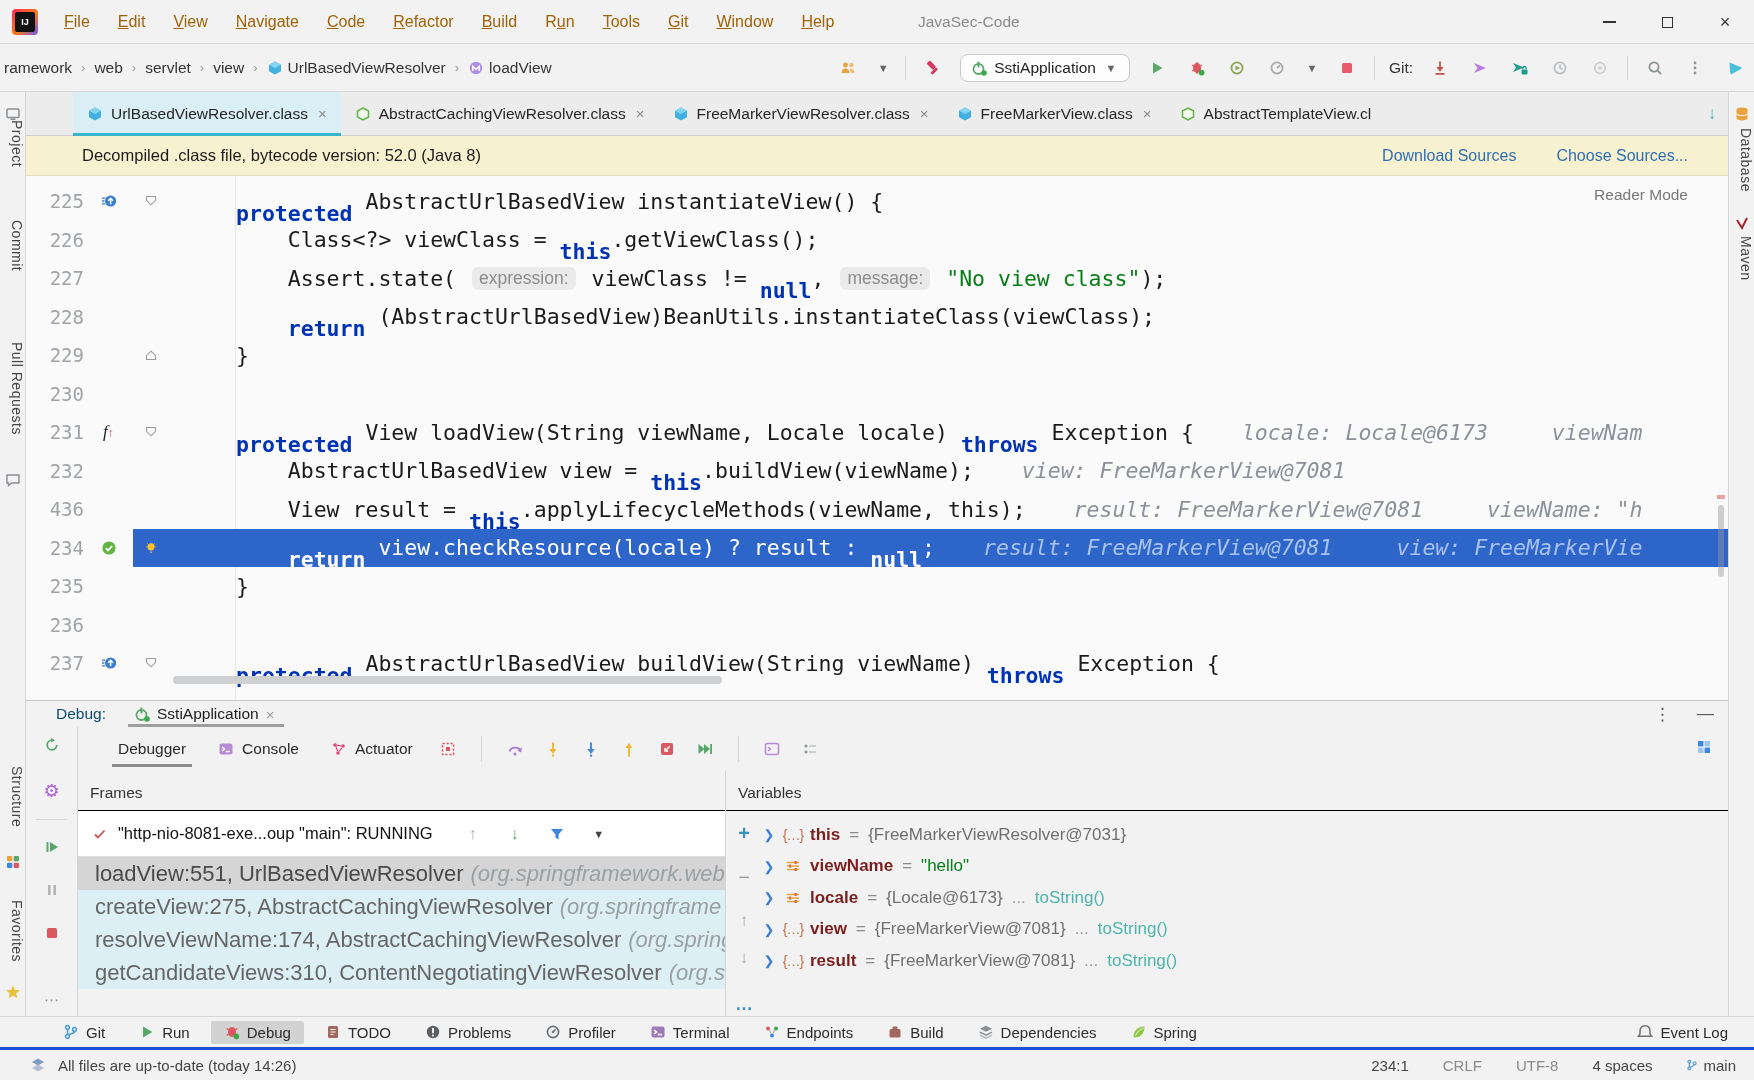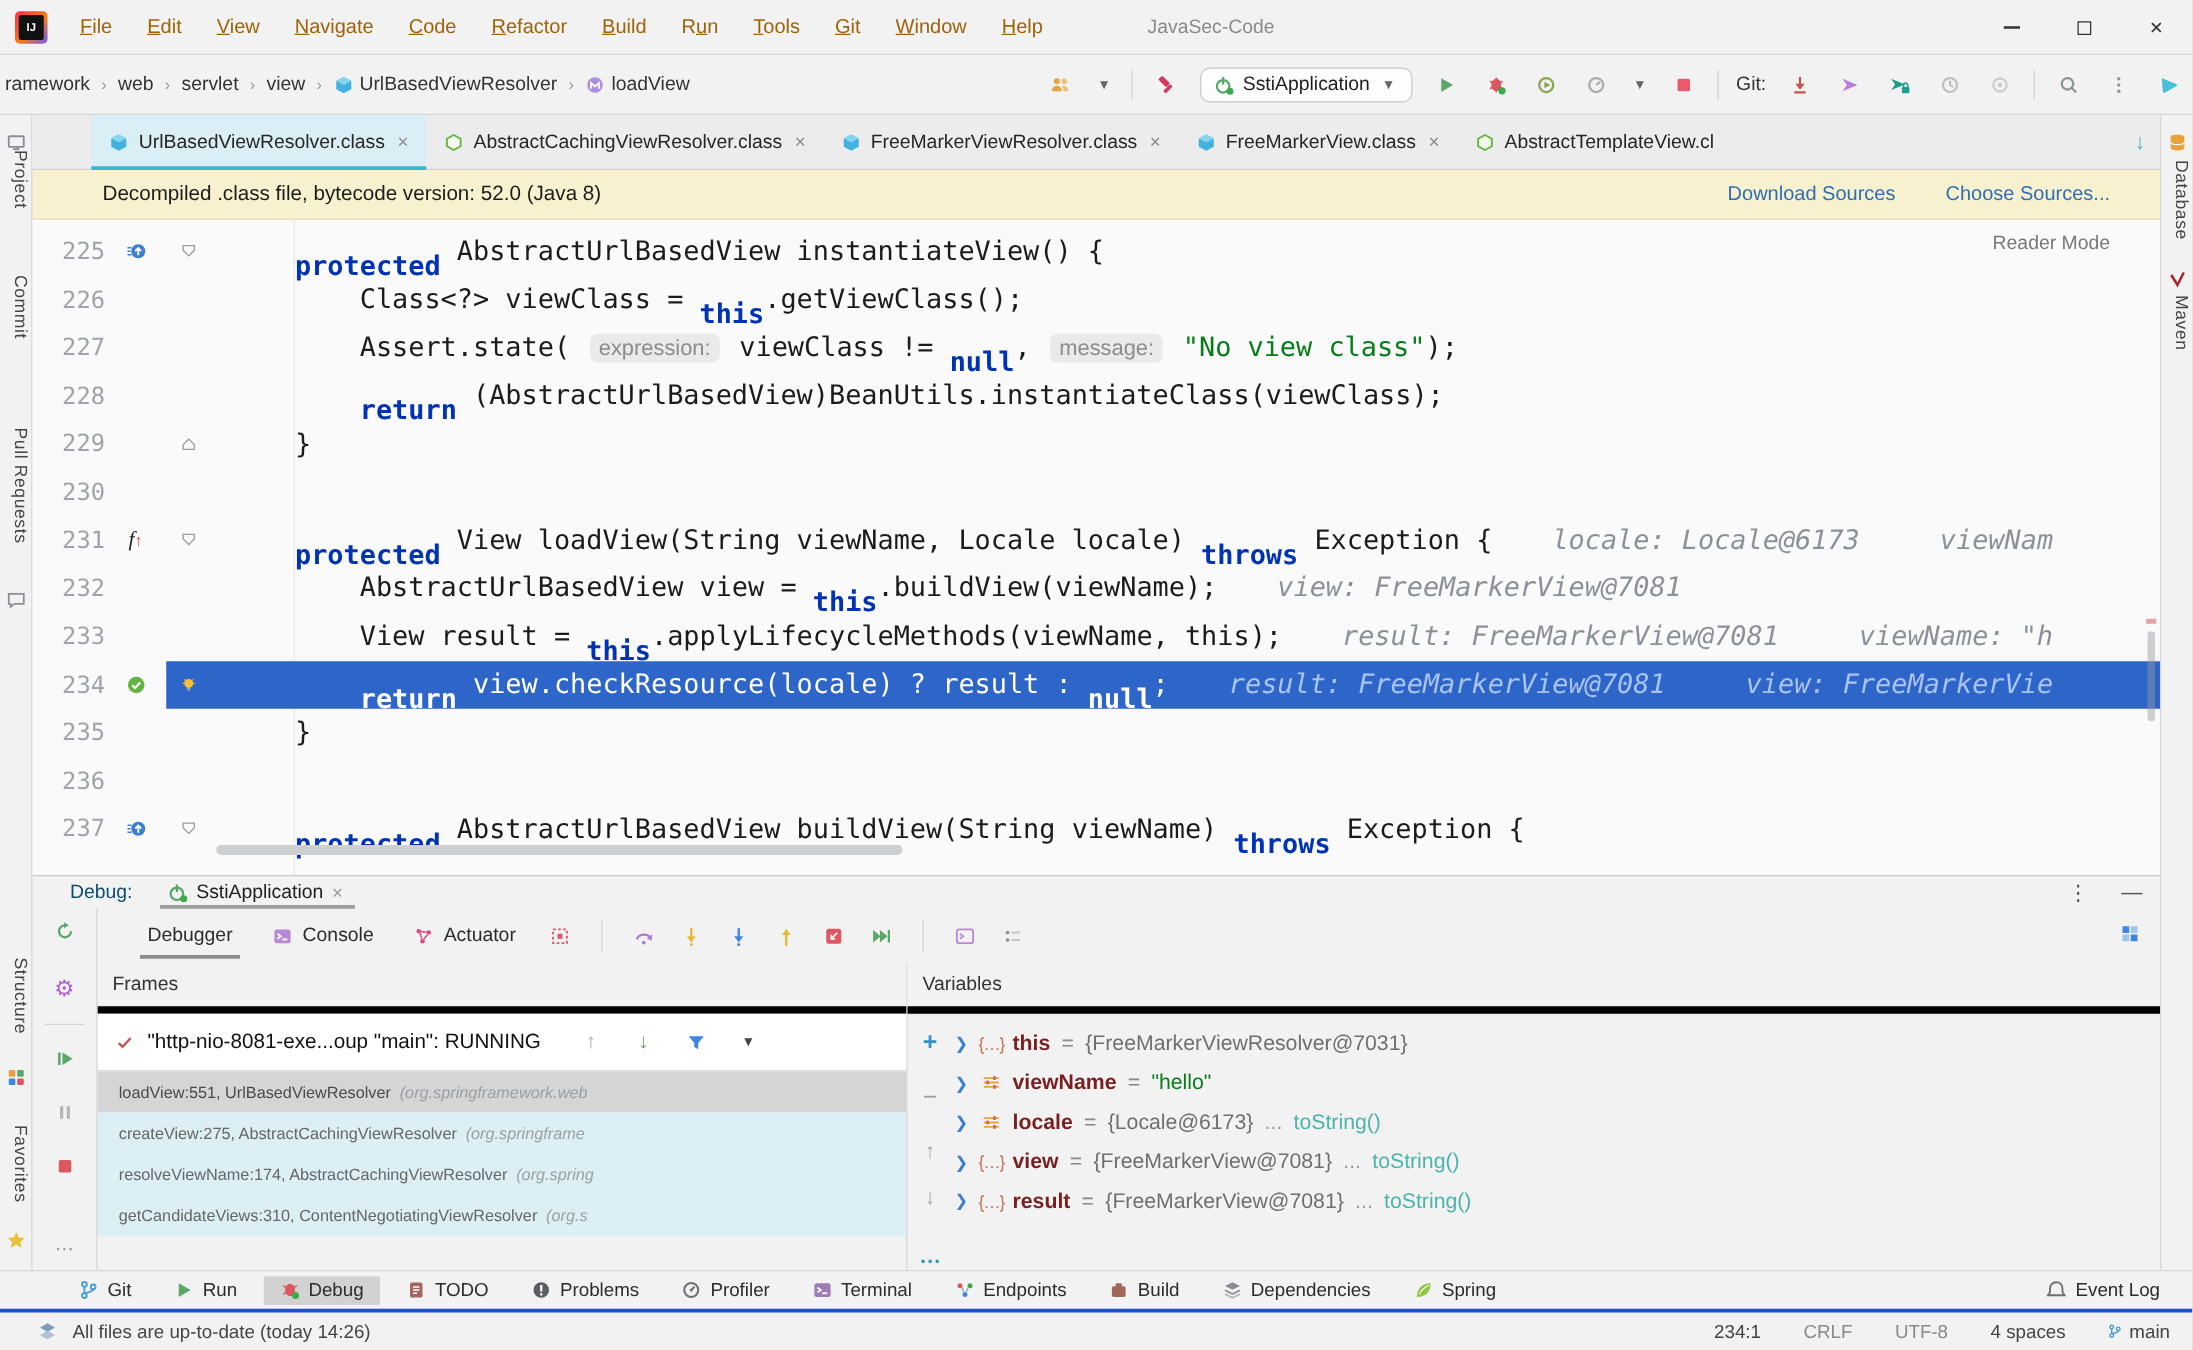--- a/index.html
+++ b/index.html
@@ -111,26 +111,26 @@
   .dbg-right { flex:1; display:flex; flex-direction:column; min-width:0; }
   .dbg-tabsrow { height:44px; display:flex; align-items:center; gap:8px; padding-left:28px; position:relative; }
   .dtab { display:flex; align-items:center; gap:8px; font-size:15.5px; color:#2b2b2b; padding:9px 12px; position:relative; }
   .dtab.active::after { content:""; position:absolute; left:6px; right:6px; bottom:0; height:3px; background:#8C8C8C; }
   .dsep { width:1px; height:26px; background:#D5D5D5; margin:0 10px; }
   .dstep { width:30px; height:30px; display:flex; align-items:center; justify-content:center; border-radius:4px; }
   .dbg-layout { position:absolute; right:16px; }
   .panels { flex:1; display:flex; min-height:0; }
   .frames { width:648px; flex:none; display:flex; flex-direction:column; border-right:1px solid #D5D5D5; }
   .pane-header { height:40px; display:flex; align-items:flex-end; padding:0 0 8px 12px; font-size:15.5px; color:#333;
-                 border-bottom:6px solid #000000; background:#F2F2F2; }
+                 border-bottom:1px solid #000000; background:#F2F2F2; }
   .threadrow { height:46px; background:#FFFFFF; border-bottom:1px solid #DCDCDC; display:flex; align-items:center;
                padding-left:14px; font-size:16.5px; color:#111; gap:10px; }
   .threadrow .ticons { display:flex; align-items:center; gap:26px; margin-left:22px; }
   .frame-rows { flex:1; overflow:hidden; }
-  .frow { height:33px; display:flex; align-items:center; padding-left:17px; font-size:13px; color:#666; white-space:nowrap; background:#DBEFF5; }
+  .frow { height:33px; display:flex; align-items:center; padding-left:17px; font-size:22px; color:#666; white-space:nowrap; background:#DBEFF5; }
   .frow.selected { background:#D5D5D5; color:#4a4a4a; }
   .frow i { color:#9AA0A3; margin-left:7px; }
   .vars { flex:1; display:flex; flex-direction:column; min-width:0; }
   .vars-body { flex:1; display:flex; min-height:0; }
   .vars-tool { width:36px; position:relative; flex:none; }
   .vt-item { position:absolute; left:50%; transform:translateX(-50%); font-size:17px; }
   .vars-rows { flex:1; padding-top:8px; }
   .vrow { height:31.5px; display:flex; align-items:center; gap:9px; font-size:17px; white-space:nowrap; }
   .vchev { color:#3C7FD0; font-size:13px; width:14px; text-align:center; }
   .vobj { color:#C4714D; font-size:14px; letter-spacing:-1px; }
@@ -491,21 +491,21 @@
             <div class="line"><span class="lnum">227</span><span class="licon"></span><span class="lright"><span class="lfold"></span><span class="lcode"><span class="pl">    Assert.state( </span><span class="inlay">expression:</span><span class="pl"> viewClass != </span><span class="kw">null</span><span class="pl">, </span><span class="inlay">message:</span><span class="pl"> </span><span class="str">"No view class"</span><span class="pl">);</span></span></span></div>
             <div class="line"><span class="lnum">228</span><span class="licon"></span><span class="lright"><span class="lfold"></span><span class="lcode"><span class="pl">    </span><span class="kw">return </span><span class="pl">(AbstractUrlBasedView)BeanUtils.instantiateClass(viewClass);</span></span></span></div>
             <div class="line"><span class="lnum">229</span><span class="licon"></span><span class="lright"><span class="lfold"><span class="ic small"><svg viewBox="0 0 16 16">
                       <polygon points="2,14 14,14 14,9 8,3 2,9" fill="none" stroke="#9B9B9B" stroke-width="1.4"></polygon>
                     </svg></span></span><span class="lcode"><span class="pl">}</span></span></span></div>
             <div class="line"><span class="lnum">230</span><span class="licon"></span><span class="lright"><span class="lfold"></span><span class="lcode"></span></span></div>
             <div class="line"><span class="lnum">231</span><span class="licon"><span class="ovf"><i>f</i><b>↑</b></span></span><span class="lright"><span class="lfold"><span class="ic small"><svg viewBox="0 0 16 16">
                       <polygon points="2,2 14,2 14,7 8,13 2,7" fill="none" stroke="#9B9B9B" stroke-width="1.4"></polygon>
                     </svg></span></span><span class="lcode"><span class="kw">protected </span><span class="pl">View loadView(String viewName, Locale locale) </span><span class="kw">throws </span><span class="pl">Exception {</span><span class="dbg">locale: Locale@6173</span><span class="dbg">viewNam</span></span></span></div>
             <div class="line"><span class="lnum">232</span><span class="licon"></span><span class="lright"><span class="lfold"></span><span class="lcode"><span class="pl">    AbstractUrlBasedView view = </span><span class="kw">this</span><span class="pl">.buildView(viewName);</span><span class="dbg">view: FreeMarkerView@7081</span></span></span></div>
-            <div class="line"><span class="lnum">233</span><span class="licon"></span><span class="lright"><span class="lfold"></span><span class="lcode"><span class="pl">    View result = </span><span class="kw">this</span><span class="pl">.applyLifecycleMethods(viewName, this);</span><span class="dbg">result: FreeMarkerView@7081</span><span class="dbg">viewName: "h</span></span></span></div>
+            <div class="line"><span class="lnum">436</span><span class="licon"></span><span class="lright"><span class="lfold"></span><span class="lcode"><span class="pl">    View result = </span><span class="kw">this</span><span class="pl">.applyLifecycleMethods(viewName, this);</span><span class="dbg">result: FreeMarkerView@7081</span><span class="dbg">viewName: "h</span></span></span></div>
             <div class="line cur"><span class="lnum">234</span><span class="licon"><span class="ic "><svg viewBox="0 0 16 16">
                     <circle cx="8" cy="8" r="6.6" fill="#62B543"></circle>
                     <path d="M4.8 8.2l2.2 2.2 4.2-4.4" stroke="#fff" stroke-width="1.8" fill="none"></path>
                   </svg></span></span><span class="lright"><span class="lfold"><span class="ic small"><svg viewBox="0 0 16 16">
                       <circle cx="8" cy="6.3" r="4.8" fill="#FBC02D"></circle>
                       <rect x="5.8" y="11" width="4.4" height="1.4" rx="0.7" fill="#9E9E9E"></rect>
                       <rect x="6.3" y="13" width="3.4" height="1.2" rx="0.6" fill="#BDBDBD"></rect>
                       <path d="M1.5 6.3h1.6M12.9 6.3h1.6M3 2l1.2 1M13 2l-1.2 1" stroke="#FBC02D" stroke-width="1.2"></path>
                     </svg></span></span><span class="lcode"><span class="pl">    </span><span class="kw">return </span><span class="pl">view.checkResource(locale) ? result : </span><span class="kw">null</span><span class="pl">;</span><span class="dbg">result: FreeMarkerView@7081</span><span class="dbg">view: FreeMarkerVie</span></span></span></div>
             <div class="line"><span class="lnum">235</span><span class="licon"></span><span class="lright"><span class="lfold"></span><span class="lcode"><span class="pl">}</span></span></span></div>

